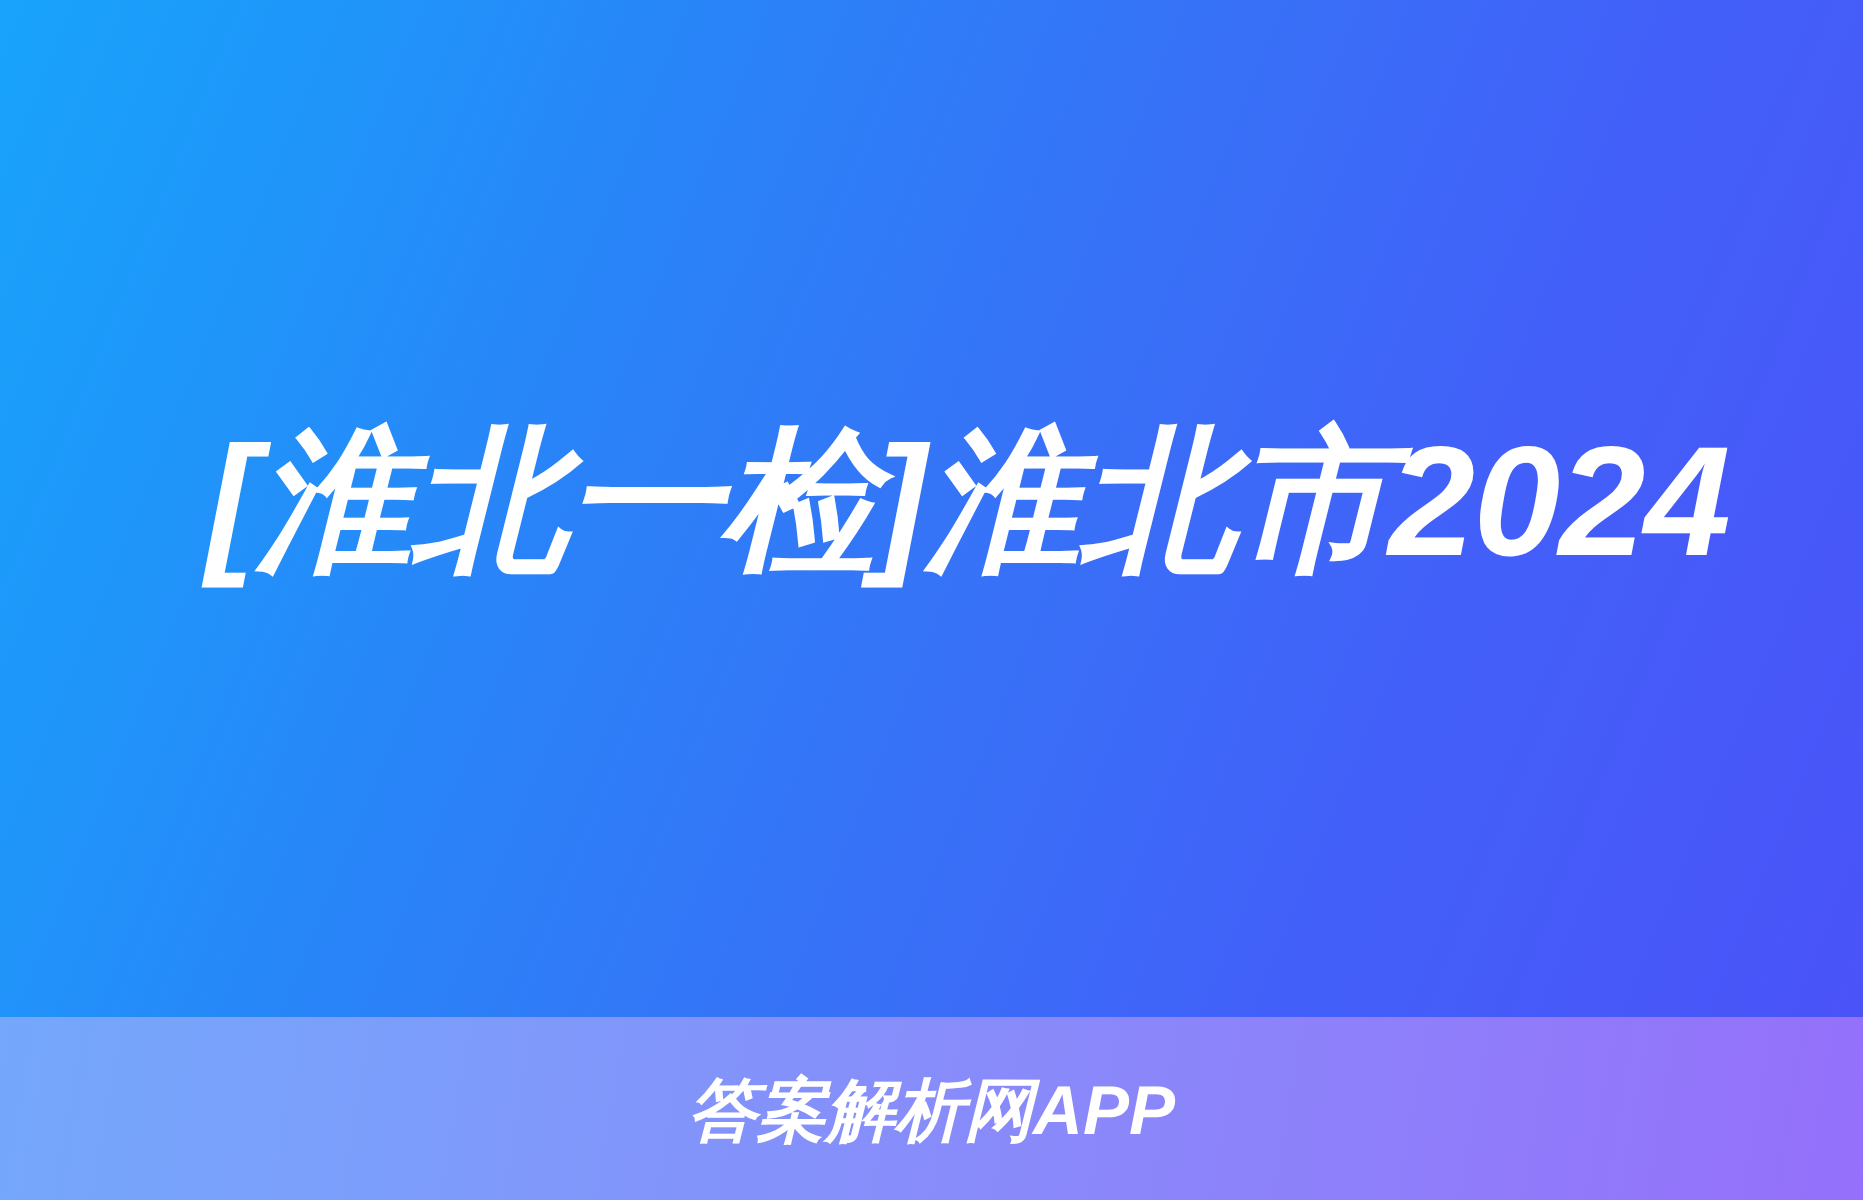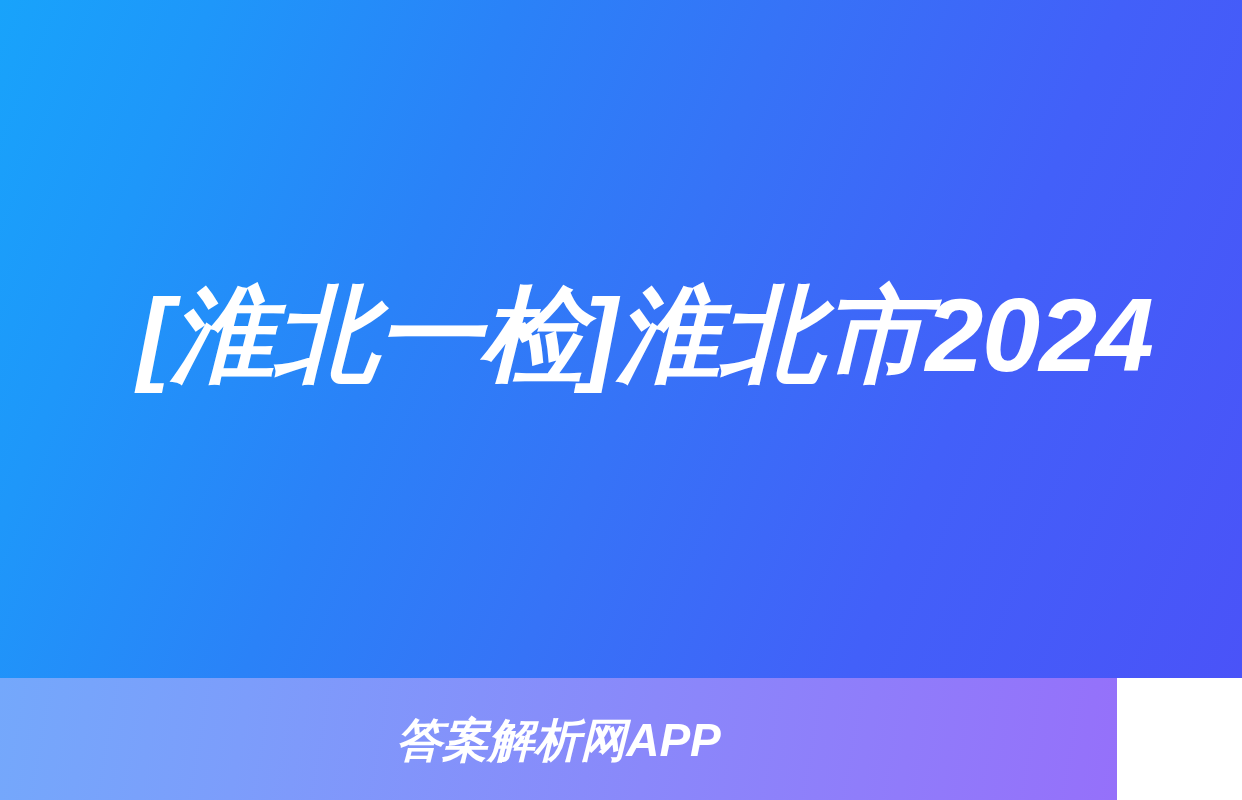--- a/index.html
+++ b/index.html
@@ -51,21 +51,21 @@
   .title-line {
     display: block;
     white-space: nowrap;
   }
 
   
   .footer {
     position: absolute;
     left: 0;
     top: 678px;
-    width: 1117px;
+    width: 1242px;
     height: 122px;
     background: linear-gradient(100deg,
                 #74A8FB 0%,
                 #7C9DFB 22%,
                 #8A88FA 58%,
                 #9570FA 100%);
     display: flex;
     align-items: center;
     justify-content: center;
   }

